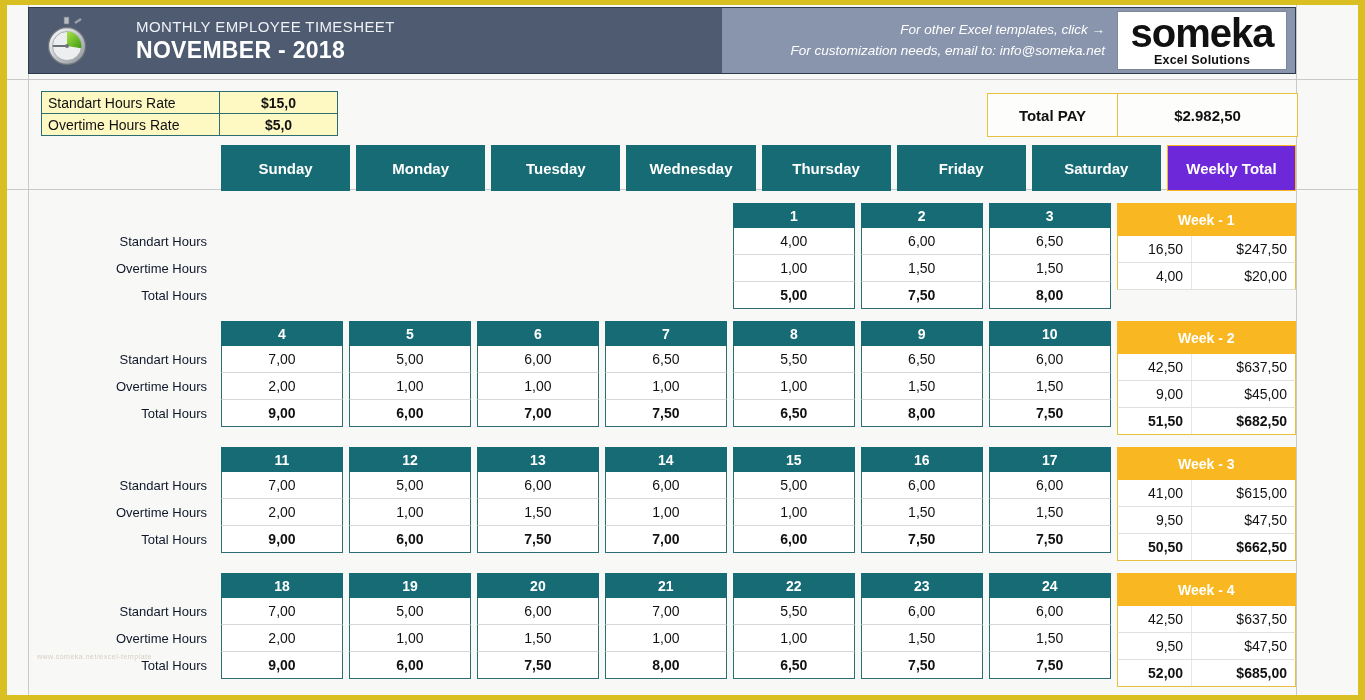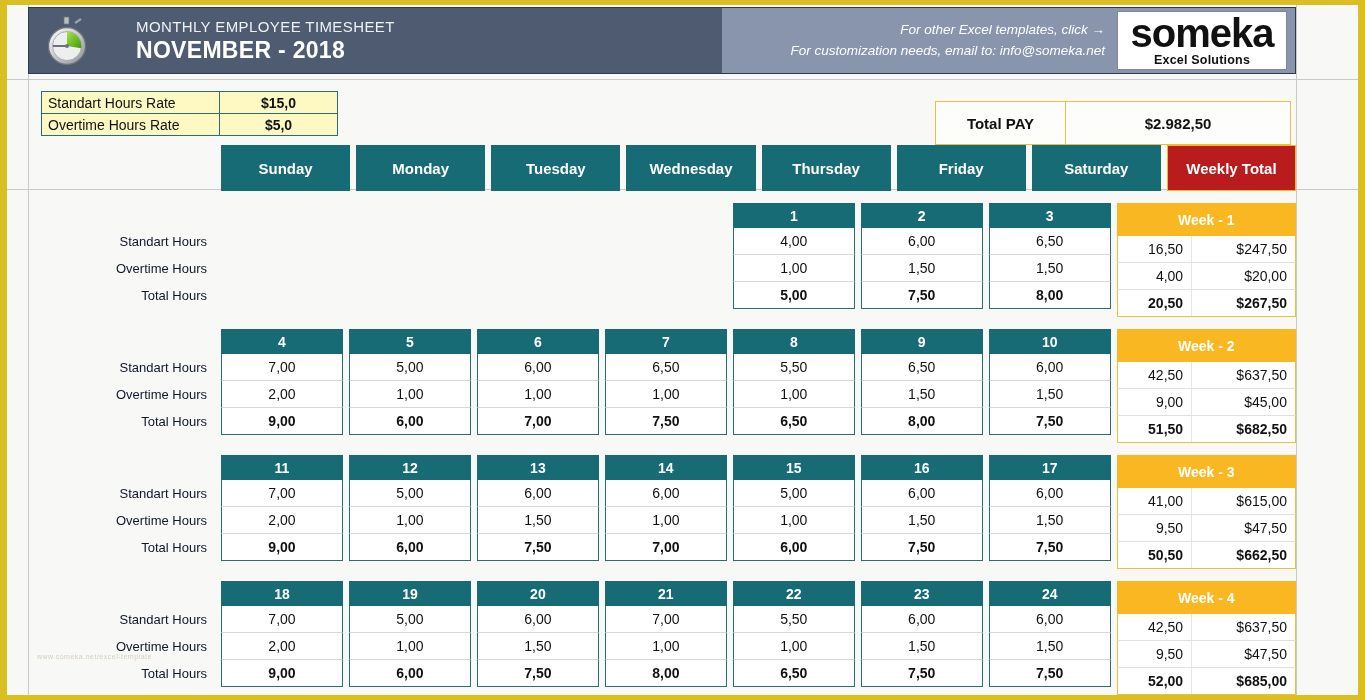--- a/index.html
+++ b/index.html
@@ -90,26 +90,25 @@
   .rates td {
     border: 1px solid #2a6e73;
     height: 22px; font-size: 14px; color: #111;
     padding: 0 6px; background: #fef9c3;
   }
   .rates td.label { width: 178px; text-align: left; }
   .rates td.val { text-align: center; font-weight: bold; }
 
   
   .totalpay {
-    position: absolute; left: 928px; top: 88px;
-    width: 356px; height: 44px;
+    position: absolute; left: 980px; top: 88px;
+    width: 311px; height: 44px;
     display: flex;
     border: 1px solid #e8c13c;
     background: #fdfdfc;
-    margin-top: 8px;
   }
   .totalpay .tp-label {
     width: 130px; display:flex; align-items:center; justify-content:center;
     font-size: 15px; font-weight: bold; color: #111;
     border-right: 1px solid #e8c13c;
   }
   .totalpay .tp-value {
     flex:1; display:flex; align-items:center; justify-content:center;
     font-size: 15px; font-weight: bold; color: #111;
   }
@@ -124,21 +123,21 @@
     gap: 6px;
   }
   .dayhead {
     flex: 1;
     background: #176b75;
     color: #ffffff;
     display: flex; align-items: center; justify-content: center;
     font-size: 15px; font-weight: bold;
     border: 1px solid #176b75;
   }
-  .dayhead.total { background: #b91c1c; border-color: #f9b821; }
+  .dayhead.total { background: #6d28d9; border-color: #f9b821; }
 
   .weekblock {
     display: flex;
     padding-left: 0px; padding-right: 76px;
     margin-top: 12px;
   }
   .rowlabels {
     width: 200px; flex: 0 0 200px;
     padding-top: 25px;
   }
@@ -333,24 +332,20 @@
             <div class="weekcol">
               <div class="wnum">Week - 1</div>
               <div class="wrow">
                 <div class="wh">16,50</div>
                 <div class="wp">$247,50</div>
               </div>
               <div class="wrow">
                 <div class="wh">4,00</div>
                 <div class="wp">$20,00</div>
               </div>
-              <div class="wrow last">
-                <div class="wh">20,50</div>
-                <div class="wp">$267,50</div>
-              </div>
             </div>
           </div>
         </div>
         <div class="weekblock">
           <div class="rowlabels">
             <div>Standart Hours</div>
             <div>Overtime Hours</div>
             <div>Total Hours</div>
           </div>
           <div class="daycols">

